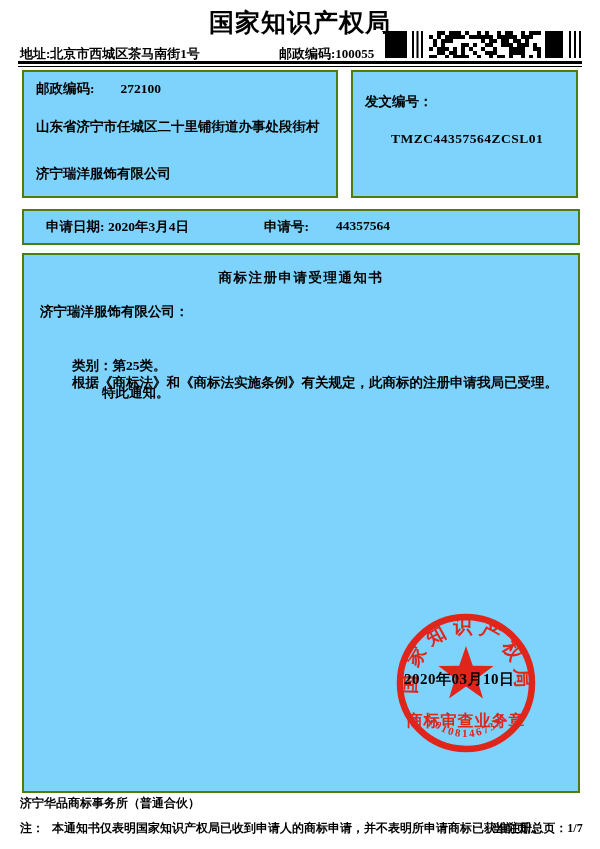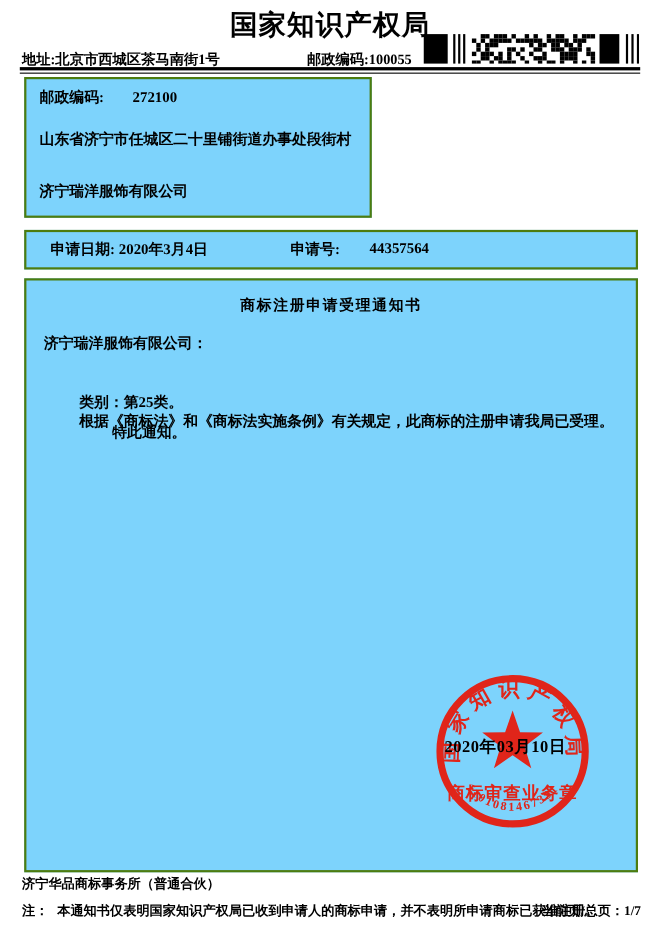--- a/index.html
+++ b/index.html
@@ -194,20 +194,24 @@
   <div class="abs double-rule"></div>
 
   <div class="box recipient-box">
     <div class="abs rb-postal">
       <span>邮政编码:</span><span class="val">272100</span>
     </div>
     <div class="abs rb-address">山东省济宁市任城区二十里铺街道办事处段街村</div>
     <div class="abs rb-company">济宁瑞洋服饰有限公司</div>
   </div>
 
+  <div class="box docnum-box">
+    <div class="abs db-label">发文编号：</div>
+    <div class="abs db-value">TMZC44357564ZCSL01</div>
+  </div>
 
   <div class="box app-box">
     <span class="abs app-date-label">申请日期:</span>
     <span class="abs app-date-value">2020年3月4日</span>
     <span class="abs app-num-label">申请号:</span>
     <span class="abs app-num-value">44357564</span>
   </div>
 
   <div class="box main-box">
     <div class="abs notice-recipient">济宁瑞洋服饰有限公司：</div>

